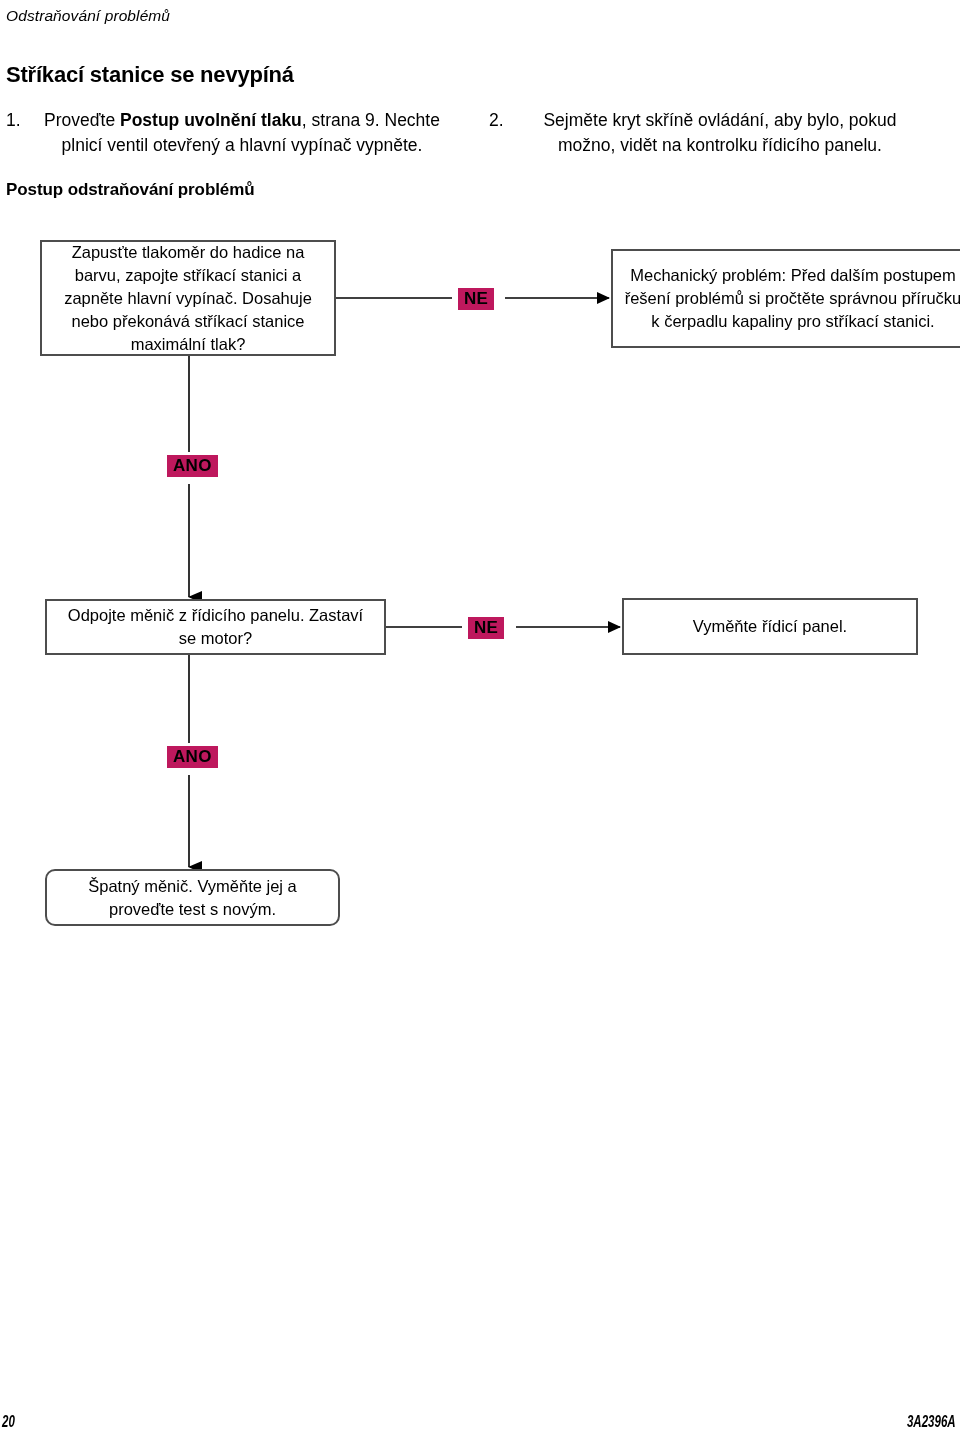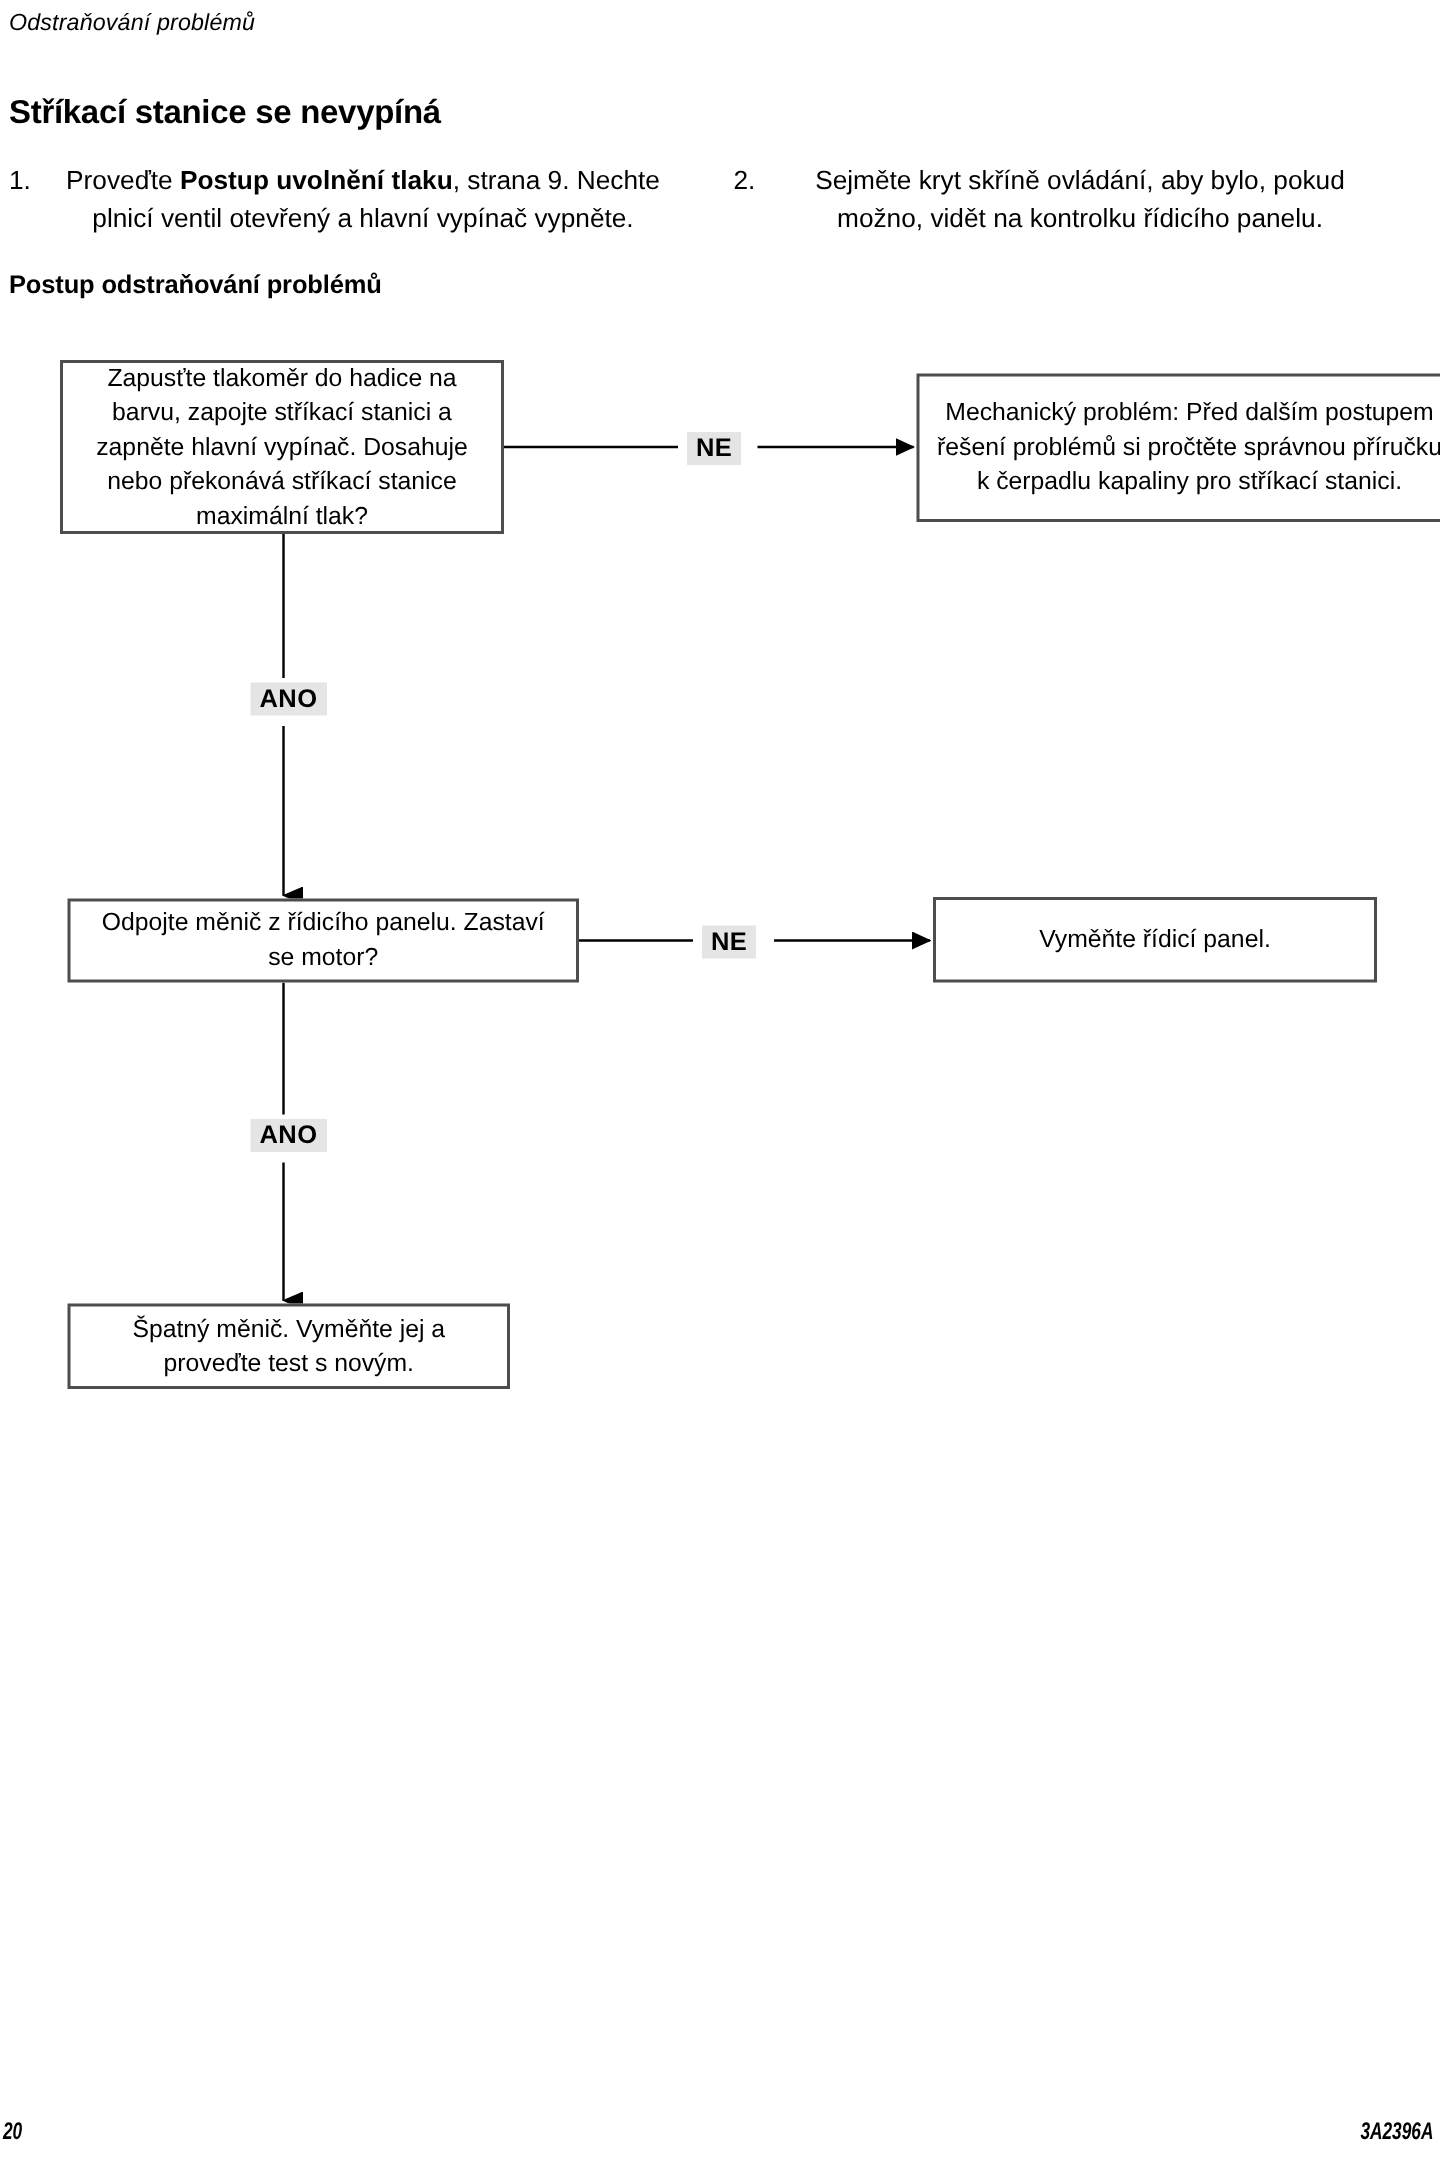--- a/index.html
+++ b/index.html
@@ -104,28 +104,28 @@
     font-size: 16.5px;
     line-height: 23px;
     padding: 2px 10px;
   }
   .node span { display: block; }
 
   .node-1 { left: 40px;  top: 240px; width: 296px; height: 116px; }
   .node-2 { left: 611px; top: 249px; width: 364px; height: 99px;  }
   .node-3 { left: 45px;  top: 599px; width: 341px; height: 56px;  }
   .node-4 { left: 622px; top: 598px; width: 296px; height: 57px;  }
-  .node-5 { left: 45px;  top: 869px; width: 295px; height: 57px;  }
+  .node-5 { left: 45px;  top: 869px; width: 295px; height: 57px; border-radius: 10px;  }
 
   .edge-label {
     position: absolute;
     font-size: 17px;
     font-weight: bold;
     letter-spacing: 0.3px;
-    background: #e5e5e5;
+    background: #be185d;
     padding: 1px 6px;
     white-space: nowrap;
   }
   .lbl-ne-1  { left: 458px; top: 288px; }
   .lbl-ano-1 { left: 167px; top: 455px; }
   .lbl-ne-2  { left: 468px; top: 617px; }
   .lbl-ano-2 { left: 167px; top: 746px; }
 
   
   .footer-left, .footer-right {

